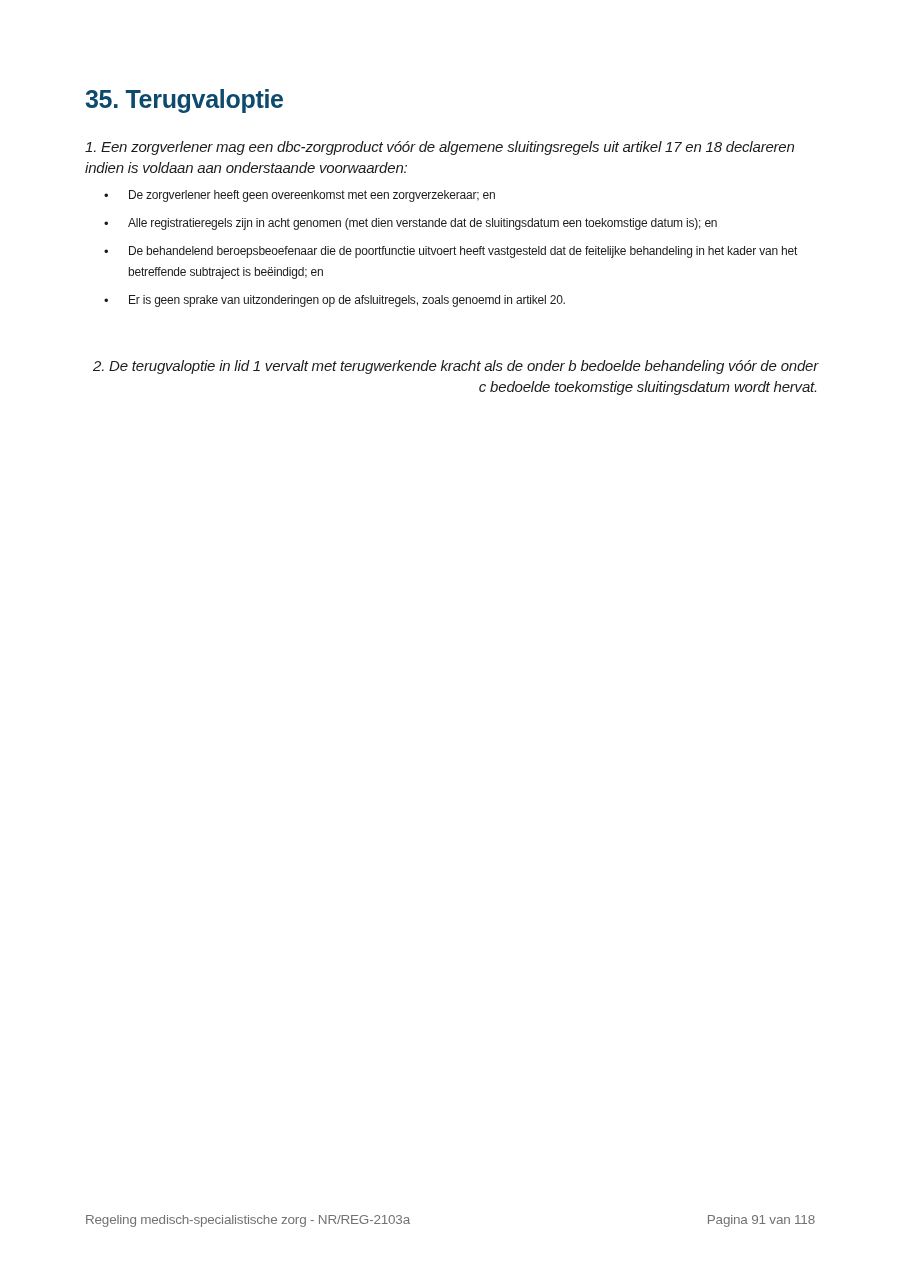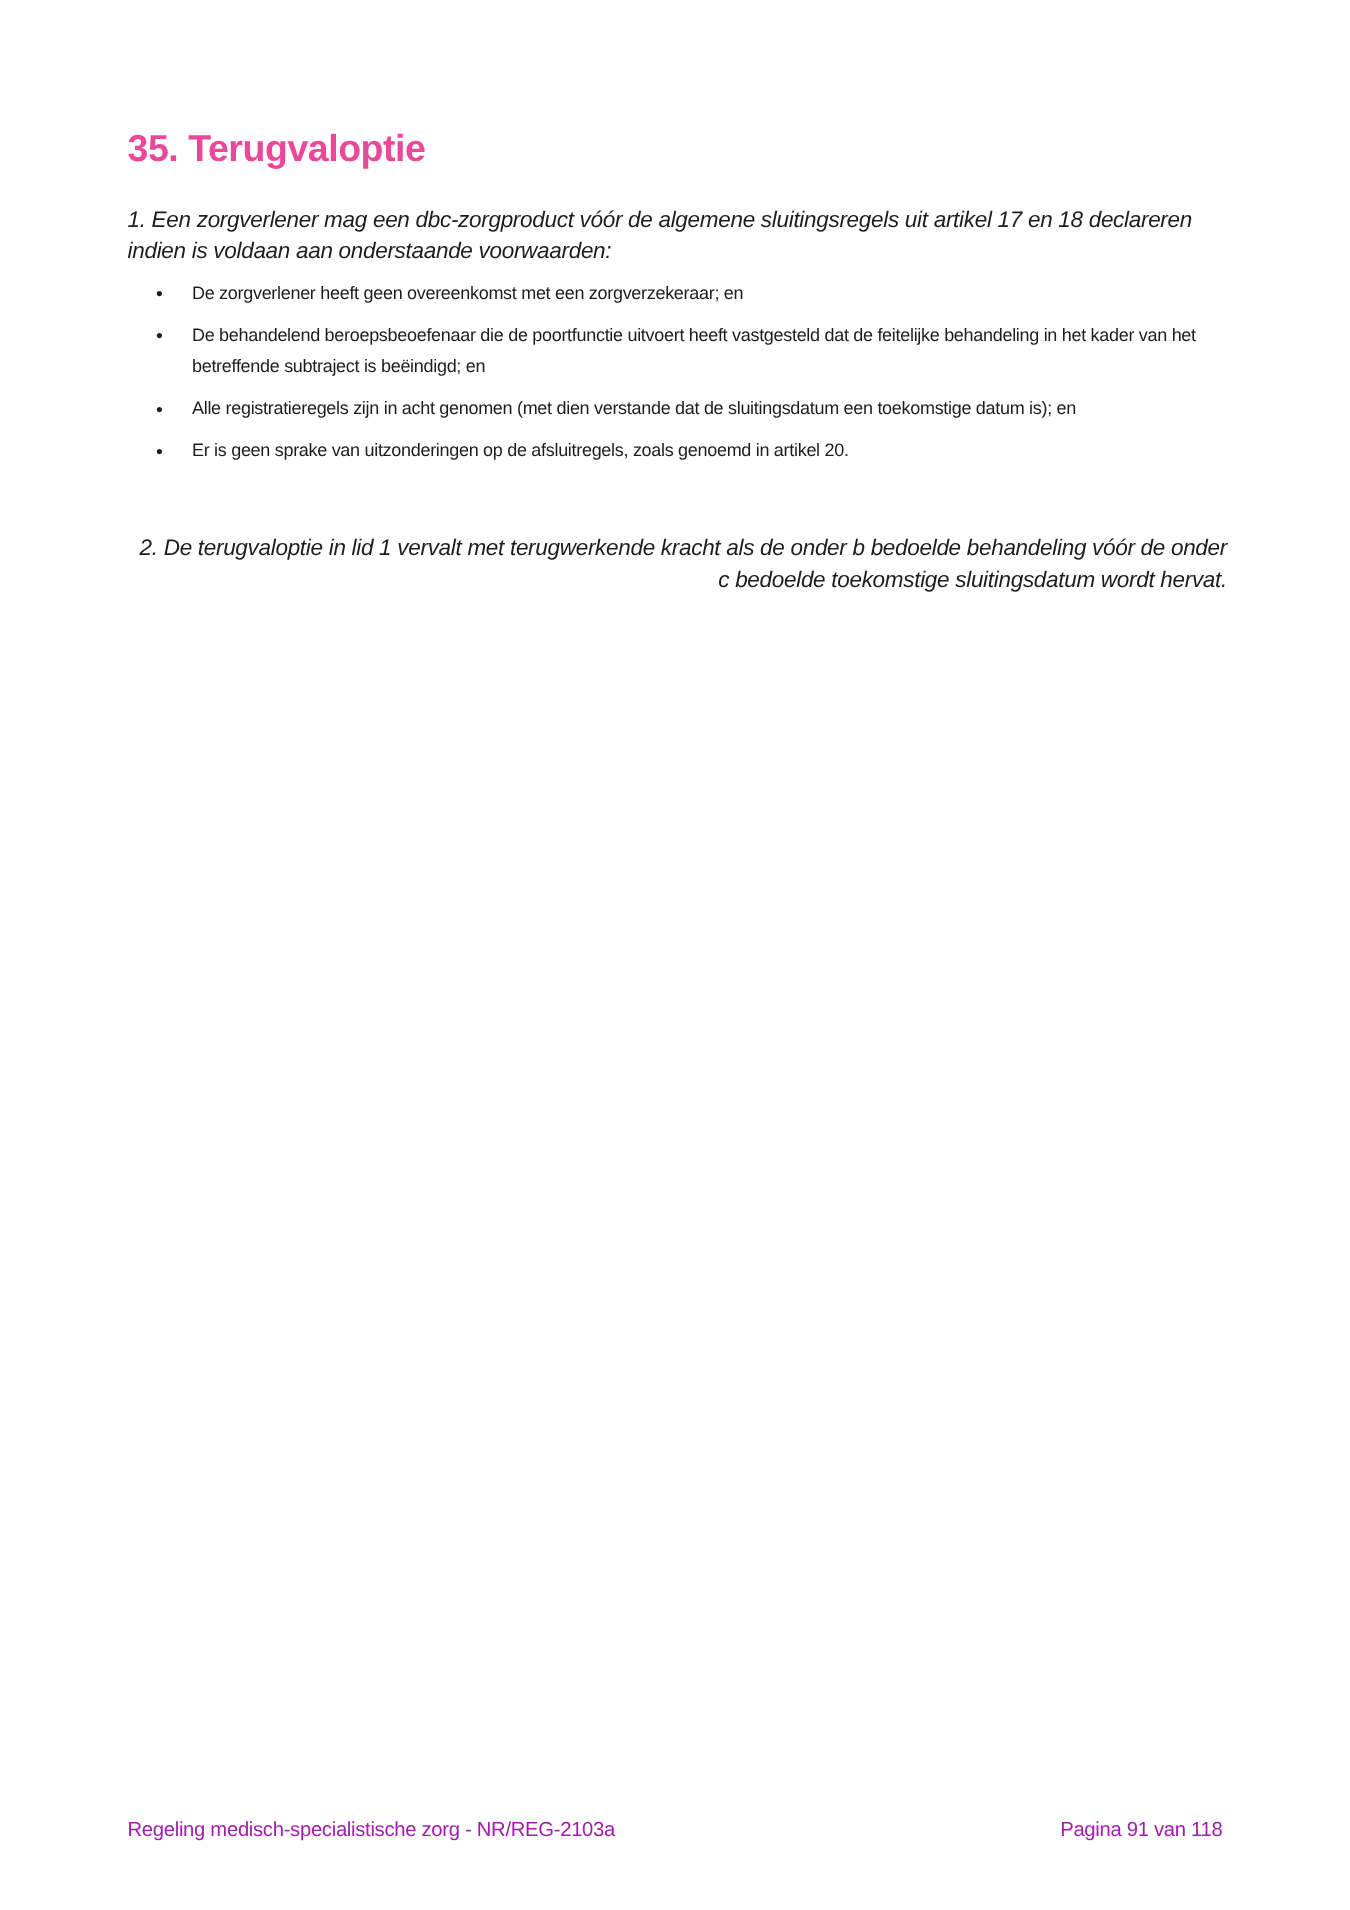--- a/index.html
+++ b/index.html
@@ -21,21 +21,21 @@
     left: 85px;
     top: 84px;
     width: 733px;
   }
   .heading {
     margin: 0 0 22px 0;
     font-size: 25px;
     line-height: 30px;
     font-weight: 700;
     letter-spacing: -0.3px;
-    color: #ec4899;
+    color: #0c4a6e;
   }
   .para {
     margin: 0;
     font-size: 15px;
     line-height: 21px;
     letter-spacing: -0.2px;
     font-style: italic;
   }
   .bullets {
     list-style: none;
@@ -67,34 +67,34 @@
     position: absolute;
     left: 85px;
     right: 85px;
     top: 1211px;
     display: flex;
     justify-content: space-between;
     align-items: baseline;
     font-size: 13.5px;
     line-height: 17px;
     letter-spacing: -0.2px;
-    color: #a21caf;
+    color: #737373;
   }
 </style>
 </head>
 <body>
 
 <div class="page">
   <div class="content">
     <h1 class="heading">35. Terugvaloptie</h1>
     <p class="para">1. Een zorgverlener mag een dbc-zorgproduct vóór de algemene sluitingsregels uit artikel 17 en 18 declareren indien is voldaan aan onderstaande voorwaarden:</p>
     <ul class="bullets">
       <li>De zorgverlener heeft geen overeenkomst met een zorgverzekeraar; en</li>
+      <li>Alle registratieregels zijn in acht genomen (met dien verstande dat de sluitingsdatum een toekomstige datum is); en</li>
       <li>De behandelend beroepsbeoefenaar die de poortfunctie uitvoert heeft vastgesteld dat de feitelijke behandeling in het kader van het betreffende subtraject is beëindigd; en</li>
-      <li>Alle registratieregels zijn in acht genomen (met dien verstande dat de sluitingsdatum een toekomstige datum is); en</li>
       <li>Er is geen sprake van uitzonderingen op de afsluitregels, zoals genoemd in artikel 20.</li>
     </ul>
     <p class="para para-2">2. De terugvaloptie in lid 1 vervalt met terugwerkende kracht als de onder b bedoelde behandeling vóór de onder c bedoelde toekomstige sluitingsdatum wordt hervat.</p>
   </div>
   <div class="footer">
     <span>Regeling medisch-specialistische zorg - NR/REG-2103a</span>
     <span>Pagina 91 van 118</span>
   </div>
 </div>
 

